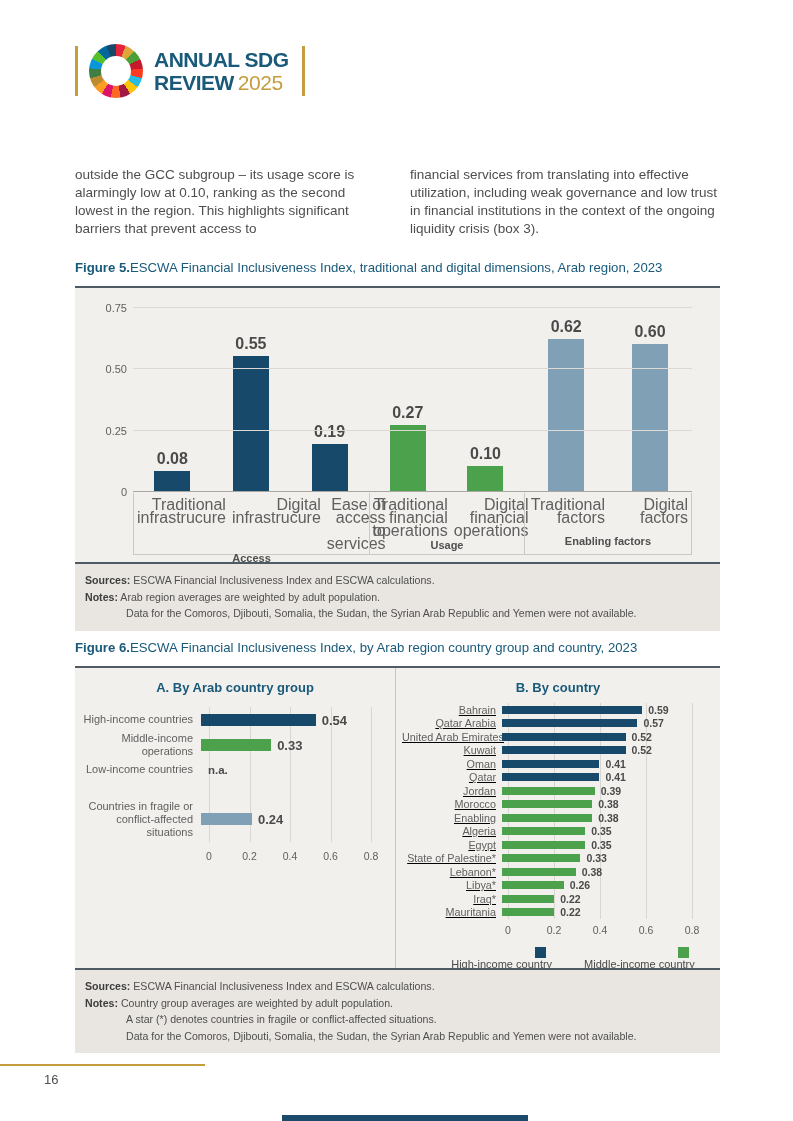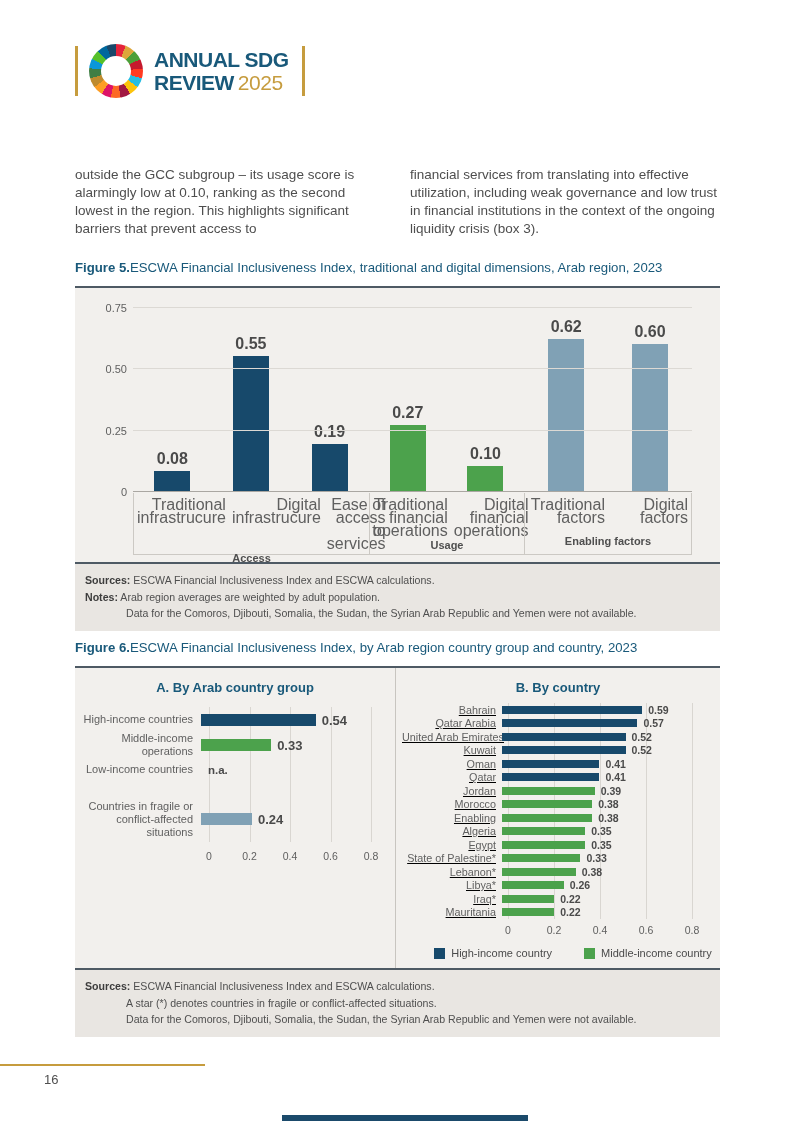--- a/index.html
+++ b/index.html
@@ -67,21 +67,21 @@
   .h-vgrid{position:absolute;top:0;bottom:0;width:1px;background:#d9d6d1;}
   .h-row{display:flex;align-items:center;}
   .h-label{text-align:right;color:#5f5f5f;}
   .h-track{position:relative;flex:1;display:flex;align-items:center;}
   .h-bar{position:relative;z-index:1;}
   .h-val{position:absolute;top:50%;transform:translateY(-50%);white-space:nowrap;font-weight:700;color:#4a4a4a;z-index:2;}
   .h-ticks{display:flex;}
   .h-ticks-zone{position:relative;flex:1;height:14px;}
   .h-tick{position:absolute;transform:translateX(-50%);font-size:10.5px;color:#5f5f5f;}
   .h-legend{display:flex;justify-content:center;gap:32px;margin-top:9px;margin-left:30px;}
-  .lg-item{display:flex;align-items:center;}
+  .lg-item{display:flex;align-items:flex-end;flex-direction:column;}
   .lg-swatch{width:11px;height:11px;margin-right:6px;display:inline-block;}
   .lg-text{font-size:11px;color:#4a4a4a;}
 
   
   #panelA .h-rows{margin:12px 24px 0 6px;}
   #panelA .h-grid-overlay{left:128px;right:0;}
   #panelA .h-label{width:120px;padding-right:8px;font-size:11px;line-height:13px;}
   #panelA .h-row{height:25px;}
   #panelA .h-row.gap{margin-top:14px;height:46px;}
   #panelA .h-bar{height:12px;}
@@ -402,20 +402,21 @@
           <span class="lg-item">
             <span class="lg-swatch" style="background: rgb(76, 162, 76);"></span>
             <span class="lg-text">Middle-income country</span>
           </span>
         </div>
     </div>
   </div>
 
   <div class="notes-block" style="top:968px;">
     <div><b>Sources:</b> <span>ESCWA Financial Inclusiveness Index and ESCWA calculations.</span></div>
+    <div><b>Notes:</b> <span>Country group averages are weighted by adult population.</span></div>
     <div class="note-cont">A star (*) denotes countries in fragile or conflict-affected situations.</div>
     <div class="note-cont">Data for the Comoros, Djibouti, Somalia, the Sudan, the Syrian Arab Republic and Yemen were not available.</div>
   </div>
 
   <div id="footer-line"></div>
   <div id="page-num">16</div>
   <div id="footer-accent"></div>
 
 </div>
 

